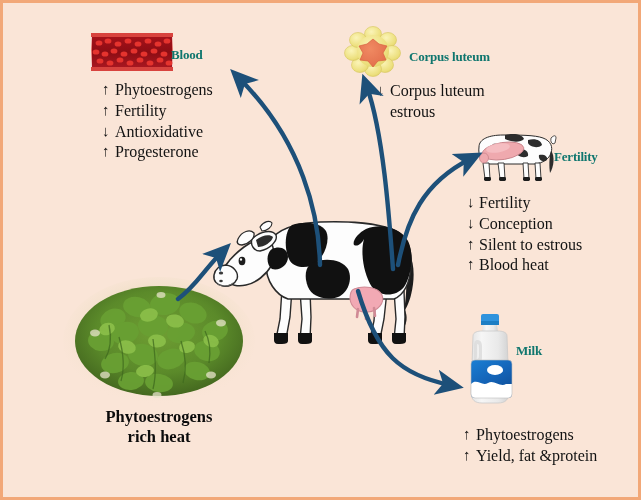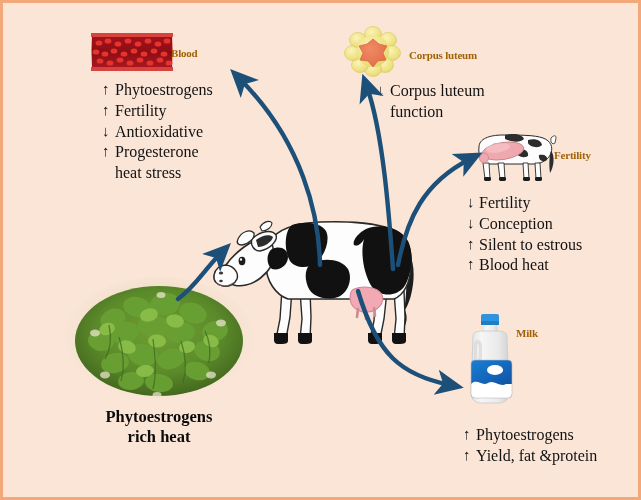--- a/index.html
+++ b/index.html
@@ -20,22 +20,22 @@
     box-sizing: border-box;
     border: 3px solid #f2a878;
     overflow: hidden;
   }
   .node {
     position: absolute;
   }
   .heading {
     position: absolute;
     font-weight: bold;
-    font-size: 11px;
-    color: #a16207;
+    font-size: 13px;
+    color: #0f766e;
     white-space: nowrap;
     letter-spacing: -0.2px;
   }
   .caption {
     position: absolute;
     font-weight: bold;
     font-size: 16.5px;
     color: #0b0b0b;
     text-align: center;
     line-height: 1.22;
@@ -137,24 +137,20 @@
         <span class="txt">Fertility</span>
       </div>
     <div class="row">
         <span class="mark">↓</span>
         <span class="txt">Antioxidative</span>
       </div>
     <div class="row">
         <span class="mark">↑</span>
         <span class="txt">Progesterone</span>
       </div>
-    <div class="row">
-        <span class="mark"></span>
-        <span class="txt">heat stress</span>
-      </div>
   </div>
 
   <div class="node" style="left:341px; top:22px;">
     <svg class="icon-svg" width="58" height="52" viewBox="0 0 58 52">
       <defs>
         <radialGradient id="gPetal" cx="0.4" cy="0.35" r="0.8">
           <stop offset="0%" stop-color="#fbf4b8"></stop>
           <stop offset="70%" stop-color="#ecdf7c"></stop>
           <stop offset="100%" stop-color="#d8c961"></stop>
         </radialGradient>
@@ -180,21 +176,21 @@
 
   <div class="heading" style="left:406px; top:46px;">Corpus luteum</div>
 
   <div class="list" style="left:374px; top:78px; width:160px;">
     <div class="row">
         <span class="mark">↓</span>
         <span class="txt">Corpus luteum</span>
       </div>
     <div class="row">
         <span class="mark"></span>
-        <span class="txt">function</span>
+        <span class="txt">estrous</span>
       </div>
   </div>
 
   <div class="node" style="left:462px; top:124px;">
     <svg class="icon-svg" width="92" height="62" viewBox="0 0 92 62">
       <g>
         <path d="M14 20 C14 12, 24 8, 38 8 C54 8, 70 8, 78 11 C86 14, 88 20, 86 26
                  C84 32, 78 36, 70 37 L22 37 C16 35, 13 28, 14 20 Z" fill="#fdfdfd" stroke="#2a2a2a" stroke-width="1"></path>
         <path d="M86 11 C89 8, 91 8, 91 11 L90 16 C88 18, 85 16, 86 11 Z" fill="#fdfdfd" stroke="#2a2a2a" stroke-width="0.8"></path>
         <path d="M18 36 L20 52 L25 52 L24 36 Z" fill="#fdfdfd" stroke="#2a2a2a" stroke-width="0.9"></path>
@@ -273,21 +269,21 @@
       <g clip-path="url(#clipLabel)">
         <rect x="9" y="46" width="41" height="38" fill="url(#gLabel)"></rect>
         <path d="M9 70 C15 64, 20 73, 26 69 C32 65, 38 74, 44 70 L50 70 L50 86 L9 86 Z" fill="#ffffff"></path>
         <ellipse cx="33" cy="56" rx="8" ry="5" fill="#ffffff"></ellipse>
         <path d="M27 57 C30 52, 38 52, 41 57 C38 60, 30 60, 27 57 Z" fill="#ffffff"></path>
       </g>
       <rect x="9" y="46" width="41" height="38" rx="4" fill="none" stroke="#bcbcbc" stroke-width="0.6"></rect>
     </svg>
   </div>
 
-  <div class="heading" style="left:513px; top:324px;">Milk</div>
+  <div class="heading" style="left:513px; top:340px;">Milk</div>
 
   <div class="list" style="left:460px; top:422px; width:175px;">
     <div class="row">
         <span class="mark">↑</span>
         <span class="txt">Phytoestrogens</span>
       </div>
     <div class="row">
         <span class="mark">↑</span>
         <span class="txt">Yield, fat &amp;protein</span>
       </div>

